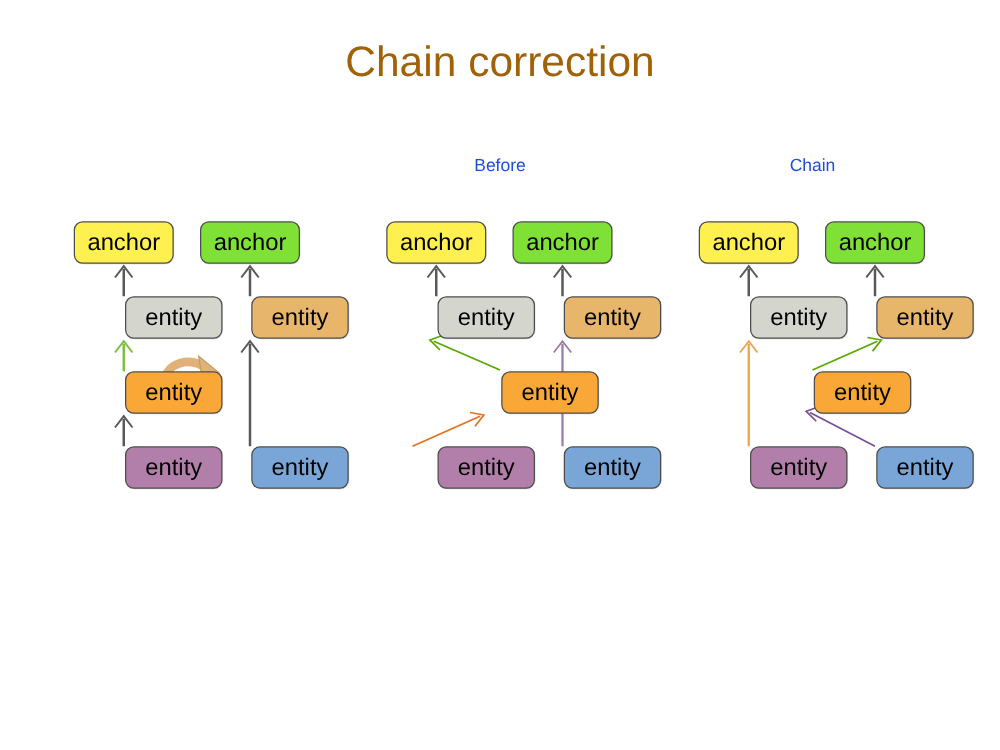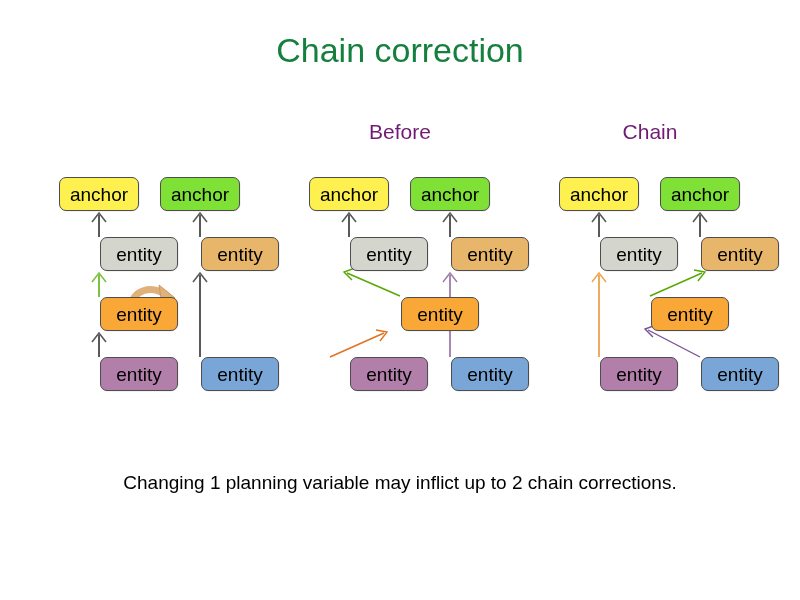--- a/index.html
+++ b/index.html
@@ -27,30 +27,30 @@
   #title {
     position: absolute;
     left: 0;
     top: 28px;
     width: 800px;
     text-align: center;
     font-size: 34px;
     line-height: 44px;
     font-weight: normal;
     letter-spacing: 0px;
-    color: #15803d;
+    color: #a16207;
   }
 
   
   .phase-label {
     position: absolute;
-    font-size: 21px;
+    font-size: 14px;
     line-height: 22px;
     text-align: center;
-    color: #701a75;
+    color: #1d4ed8;
     white-space: nowrap;
   }
   #label-before { left: 340px; top: 121px; width: 120px; }
   #label-after  { left: 590px; top: 121px; width: 120px; }
 
   
   #caption {
     position: absolute;
     left: 0;
     top: 470px;
@@ -204,15 +204,14 @@
   <div class="node node-entity" style="left:411px; top:357px; background:#79a6d6;">entity</div>
 
   <div class="node node-anchor" style="left:559px; top:177px; background:#fdf04f;">anchor</div>
   <div class="node node-anchor" style="left:660px; top:177px; background:#7fe036;">anchor</div>
   <div class="node node-entity" style="left:560px; top:237px; background:#d4d5cd;">entity</div>
   <div class="node node-entity" style="left:661px; top:237px; background:#e7b66a;">entity</div>
   <div class="node node-entity" style="left:611px; top:297px; background:#f9a838;">entity</div>
   <div class="node node-entity" style="left:560px; top:357px; background:#b27fab;">entity</div>
   <div class="node node-entity" style="left:661px; top:357px; background:#79a6d6;">entity</div>
 
-  <div id="caption">Changing 1 planning variable may inflict up to 2 chain corrections.</div>
 
 </div>
 
 </body></html>

